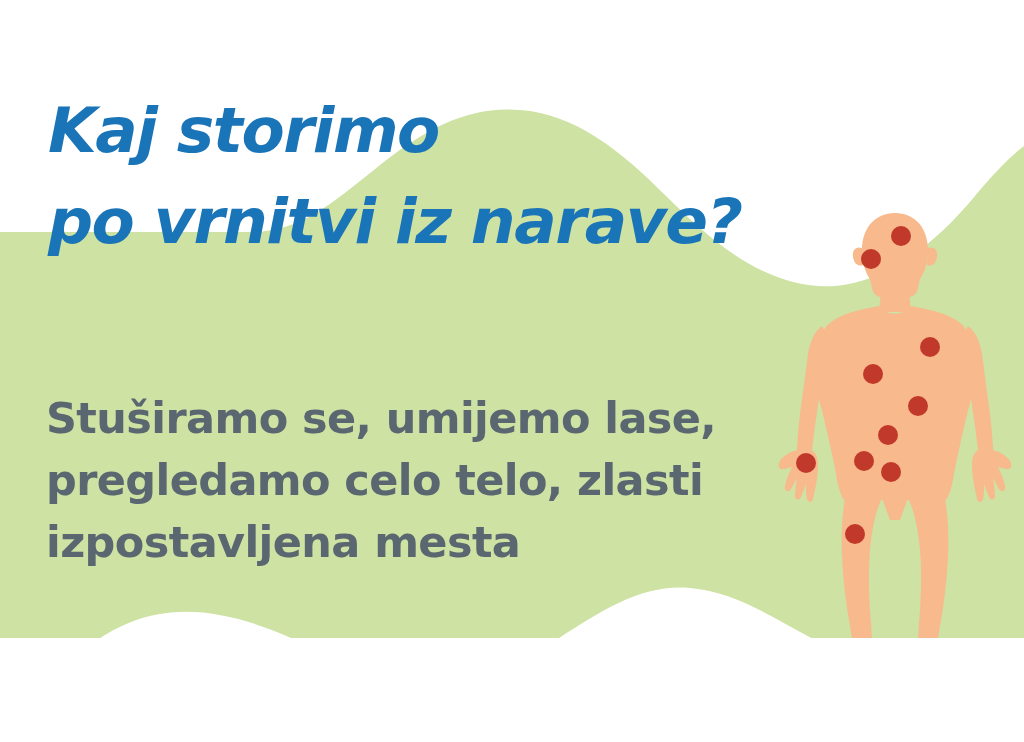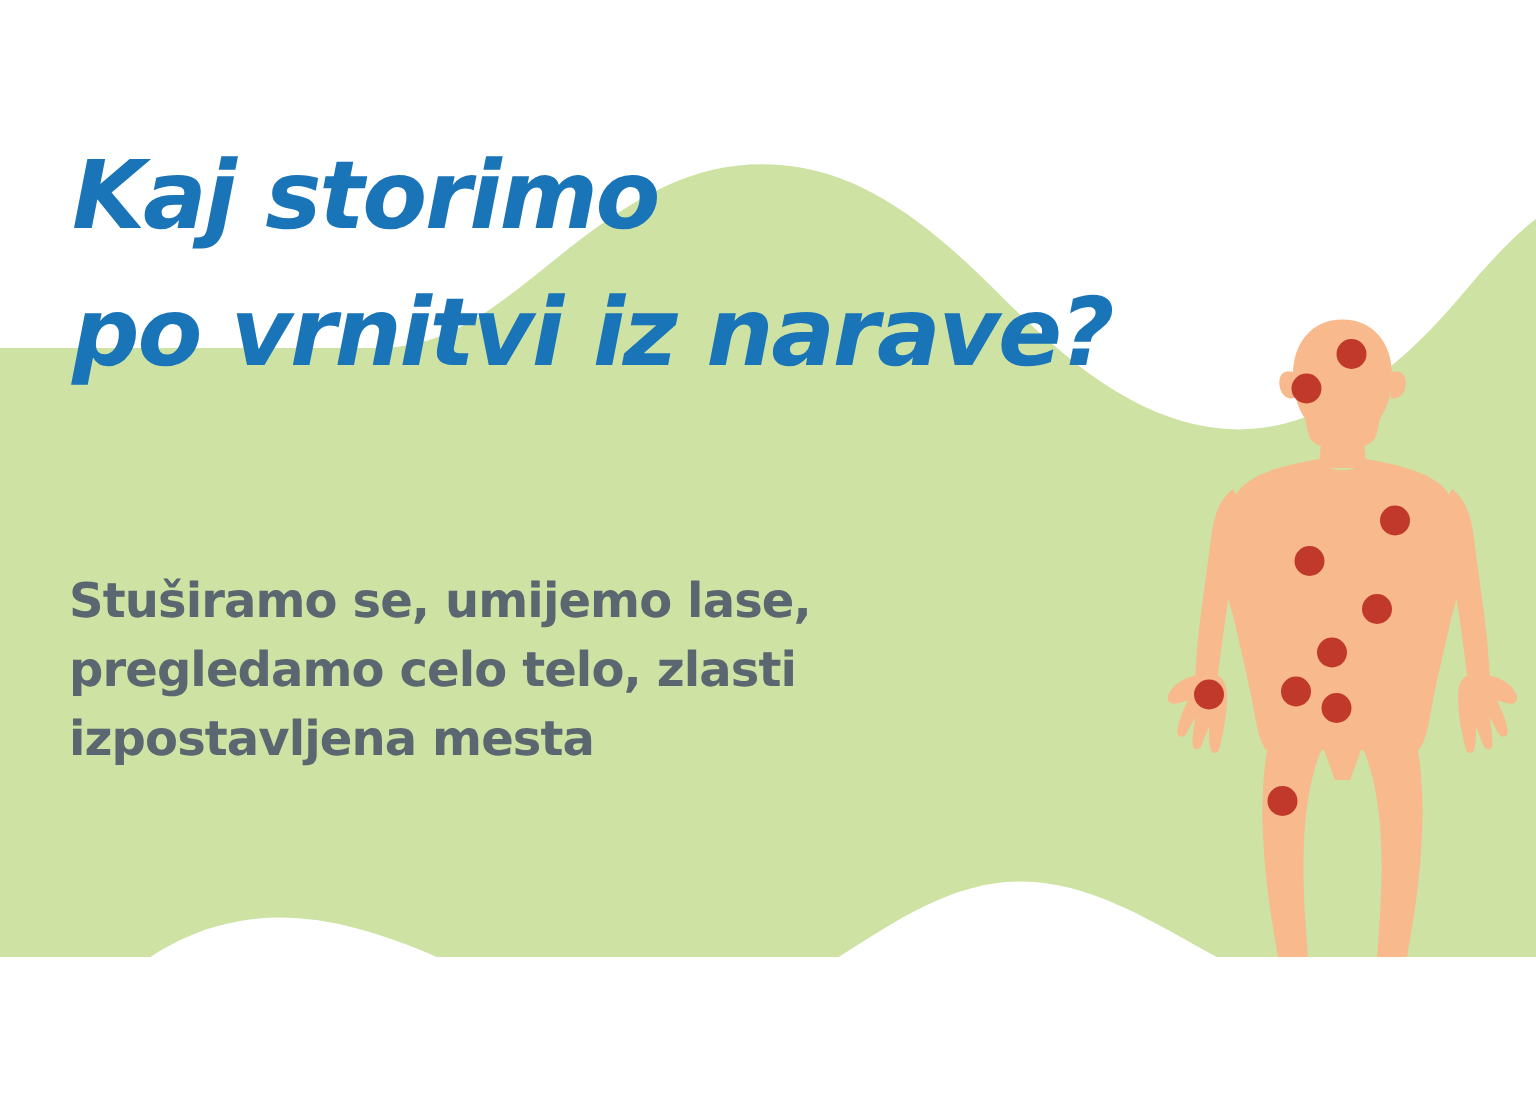--- a/index.html
+++ b/index.html
@@ -51,21 +51,21 @@
     white-space: pre-line;
   }
 
   .bodytext {
     position: absolute;
     left: 46px;
     top: 345px;
     width: 740px;
     font-family: "DejaVu Sans", sans-serif;
     font-weight: 700;
-    font-size: 32px;
+    font-size: 43px;
     line-height: 1.44;
     letter-spacing: -0.6px;
     color: #5A6670;
     white-space: pre-line;
   }
 </style>
 </head>
 <body>
 
 <div id="poster">

